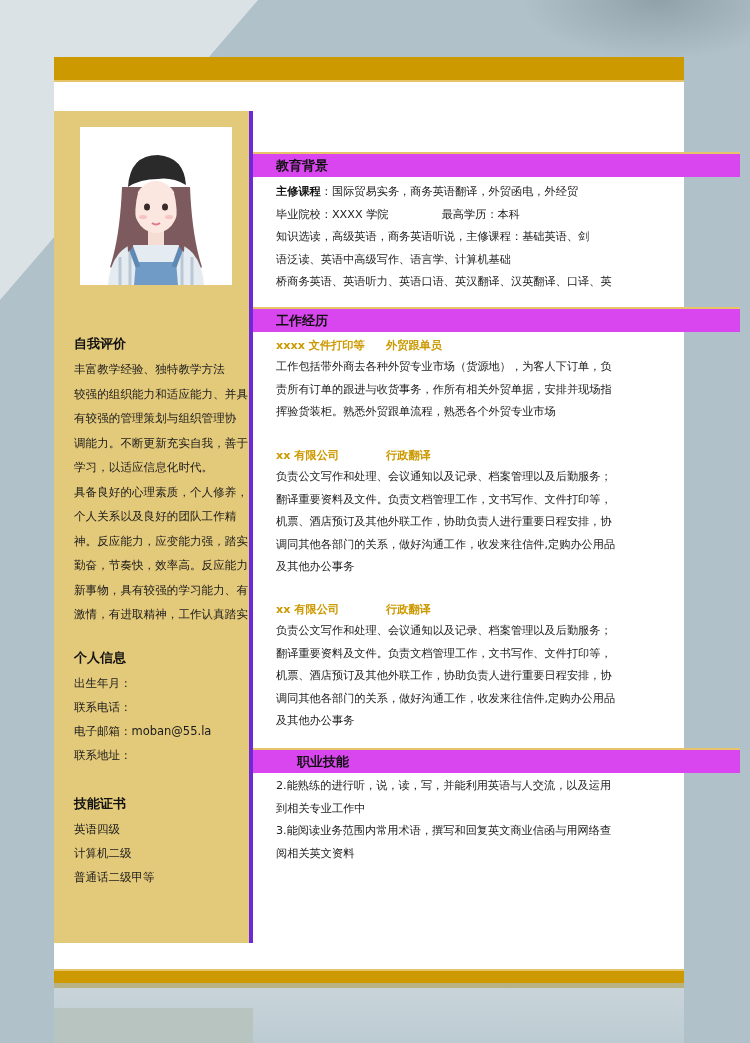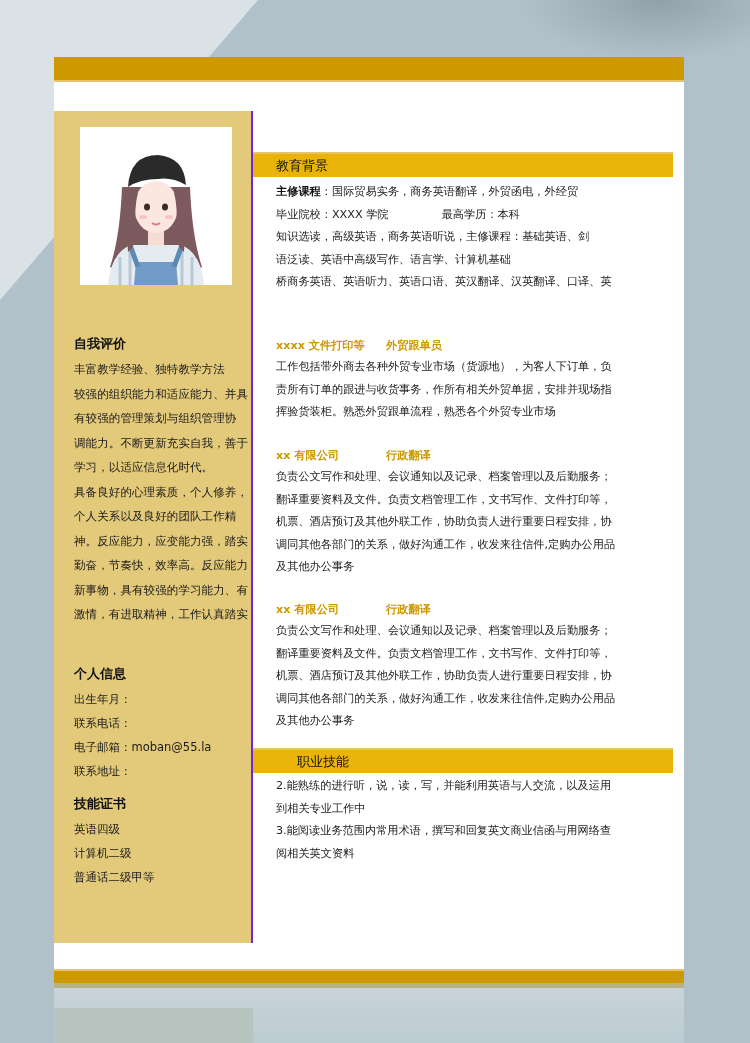--- a/index.html
+++ b/index.html
@@ -23,44 +23,44 @@
     background:#ffffff;
   }
   .top-bar {
     position:absolute; left:0; top:0; width:630px; height:25px;
     background:#cc9900;
     border-bottom:2px solid #e7c46a;
   }
   .sidebar {
     position:absolute; left:0; top:54px; width:199px; height:832px;
     background:#e3c97a;
-    border-right:2px solid #6d28d9;
+    border-right:4px solid #6d28d9;
   }
   .photo {
     position:absolute; left:26px; top:16px; width:152px; height:158px;
     background:#ffffff;
     overflow:hidden;
   }
   .side-section { position:absolute; left:20px; width:175px; }
   .side-title {
     font-size:13px; font-weight:bold; color:#111; line-height:18px;
     margin-bottom:4px;
   }
   .side-text {
     font-size:11.5px; color:#1a1a1a; line-height:24.5px; letter-spacing:0.1px;
   }
   .side-line { font-size:11.5px; color:#1a1a1a; line-height:24px; white-space:nowrap; }
 
   .main { position:absolute; left:199px; top:0; width:431px; height:926px; }
   .sec-head {
-    position:absolute; left:0; width:420px; height:25px;
-    background:#eab308;
+    position:absolute; left:0; width:487px; height:25px;
+    background:#d946ef;
     border-top:2px solid #e7c46a;
     padding-left:23px;
-    font-size:13px; font-weight:normal; color:#111; line-height:23px;
+    font-size:13px; font-weight:bold; color:#111; line-height:23px;
   }
   .sec-body { position:absolute; left:23px; width:360px; }
   .line { font-size:11.2px; color:#222; line-height:22.5px; white-space:nowrap; }
   .line b { font-weight:bold; color:#111; }
   .job-head {
     font-size:11.2px; font-weight:bold; color:#cc9900; line-height:20px; white-space:nowrap;
   }
   .job-head .role { display:inline-block; margin-left:0; }
   .bottom-bar {
     position:absolute; left:54px; top:969px; width:630px; height:14px;
@@ -129,21 +129,21 @@
         <div>学习，以适应信息化时代。</div>
         <div>具备良好的心理素质，个人修养，</div>
         <div>个人关系以及良好的团队工作精</div>
         <div>神。反应能力，应变能力强，踏实</div>
         <div>勤奋，节奏快，效率高。反应能力</div>
         <div>新事物，具有较强的学习能力、有</div>
         <div>激情，有进取精神，工作认真踏实</div>
       </div>
     </div>
 
-    <div class="side-section" style="top:538px;margin-top:16px;">
+    <div class="side-section" style="top:538px;">
       <div class="side-title">个人信息</div>
       <div class="side-line">出生年月：</div>
       <div class="side-line">联系电话：</div>
       <div class="side-line">电子邮箱：moban@55.la</div>
       <div class="side-line">联系地址：</div>
     </div>
 
     <div class="side-section" style="top:684px;">
       <div class="side-title">技能证书</div>
       <div class="side-line">英语四级</div>
@@ -162,20 +162,21 @@
       <div class="line">
         <span>毕业院校：XXXX 学院</span>
         <span style="display:inline-block;width:46px;"></span>
         <span>最高学历：本科</span>
       </div>
       <div class="line">知识选读，高级英语，商务英语听说，主修课程：基础英语、剑</div>
       <div class="line">语泛读、英语中高级写作、语言学、计算机基础</div>
       <div class="line">桥商务英语、英语听力、英语口语、英汉翻译、汉英翻译、口译、英</div>
     </div>
 
+    <div class="sec-head" style="top:250px;">工作经历</div>
     <div class="sec-body" style="top:279px;">
       <div class="job-head">
         <span style="display:inline-block;width:110px;">xxxx 文件打印等</span><span class="role">外贸跟单员</span>
       </div>
       <div class="line">工作包括带外商去各种外贸专业市场（货源地），为客人下订单，负</div>
       <div class="line">责所有订单的跟进与收货事务，作所有相关外贸单据，安排并现场指</div>
       <div class="line">挥验货装柜。熟悉外贸跟单流程，熟悉各个外贸专业市场</div>
     </div>
 
     <div class="sec-body" style="top:389px;">

